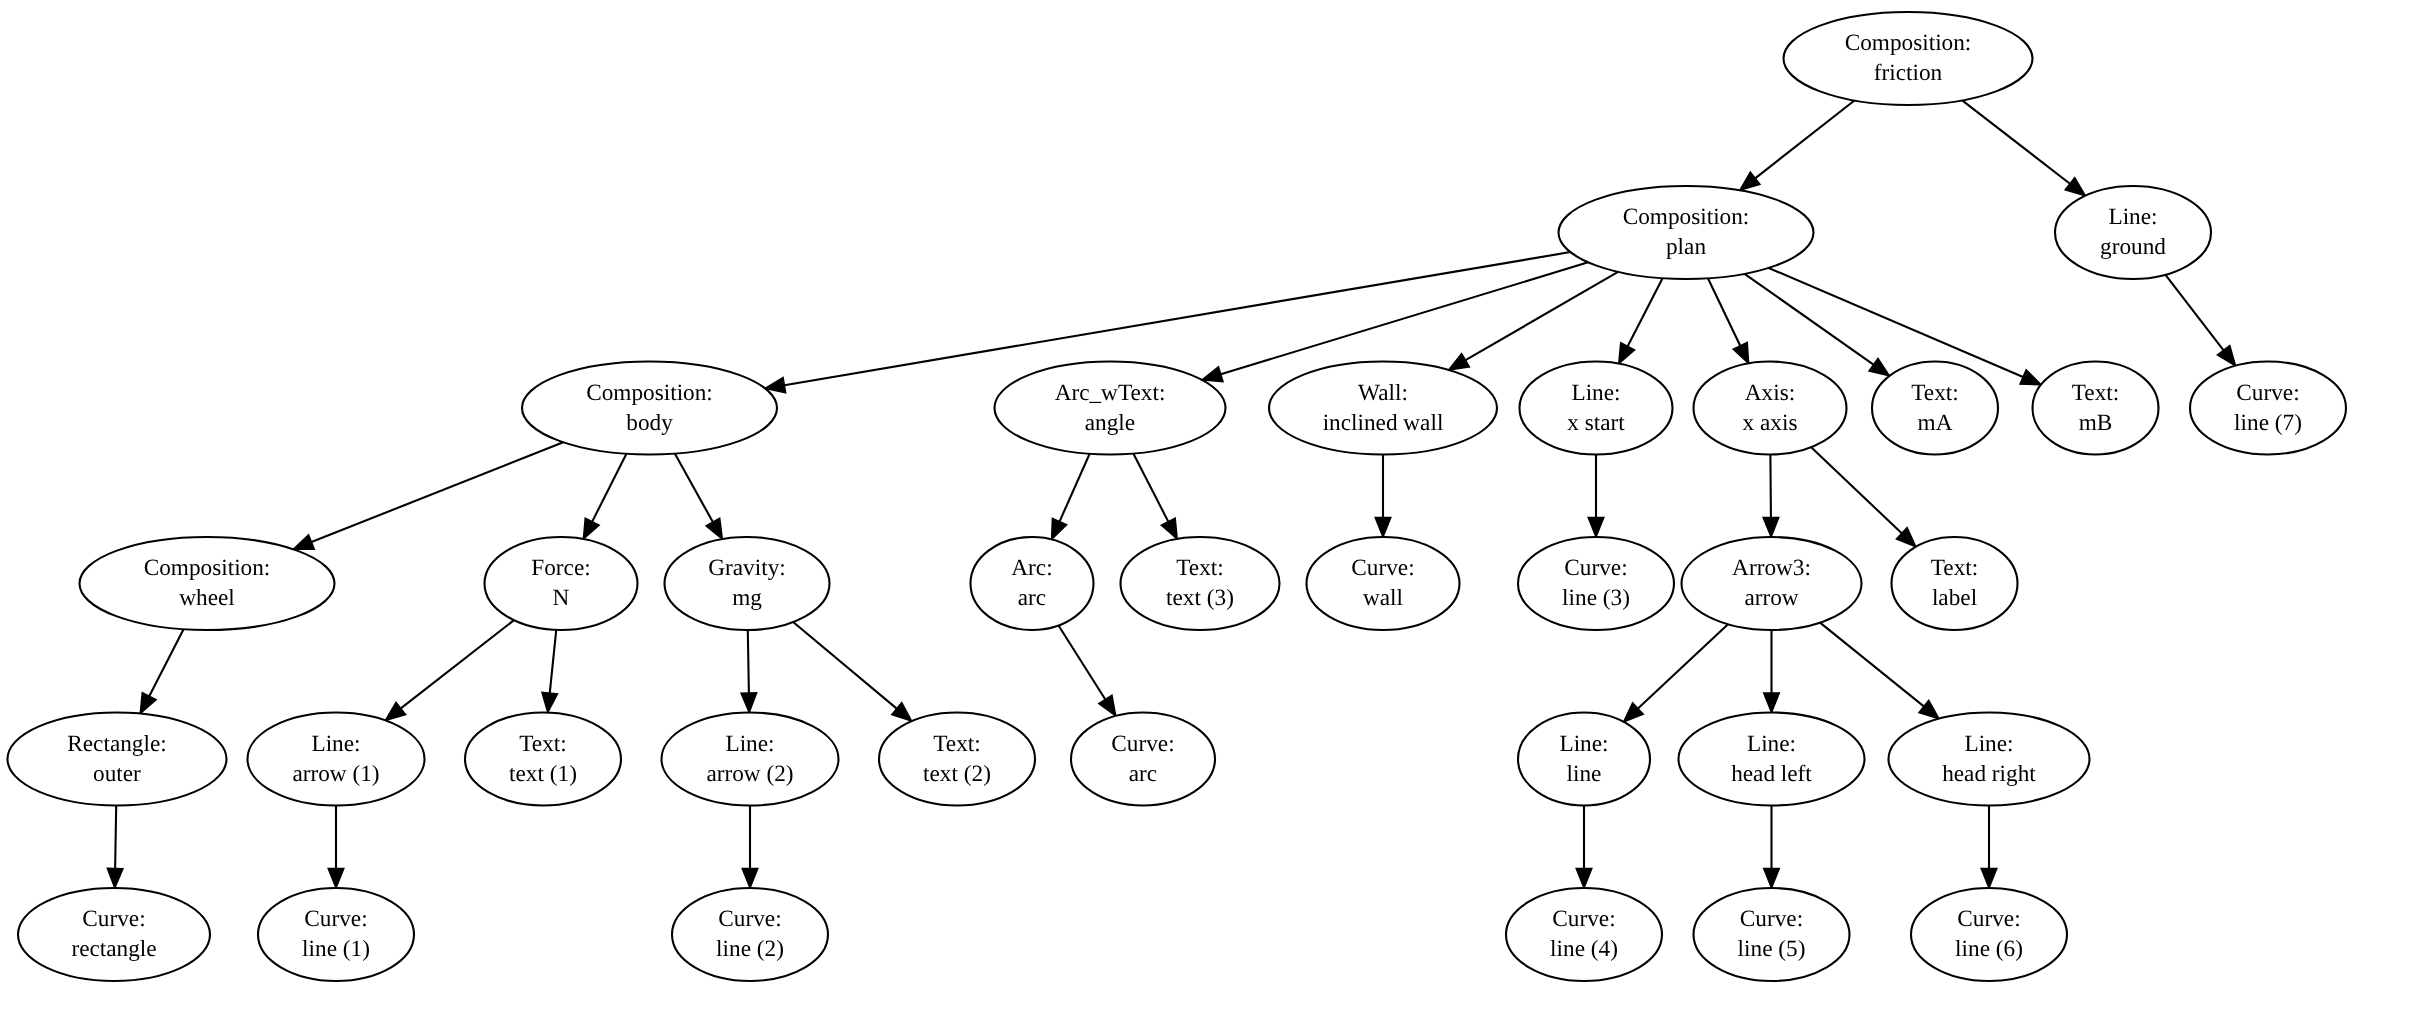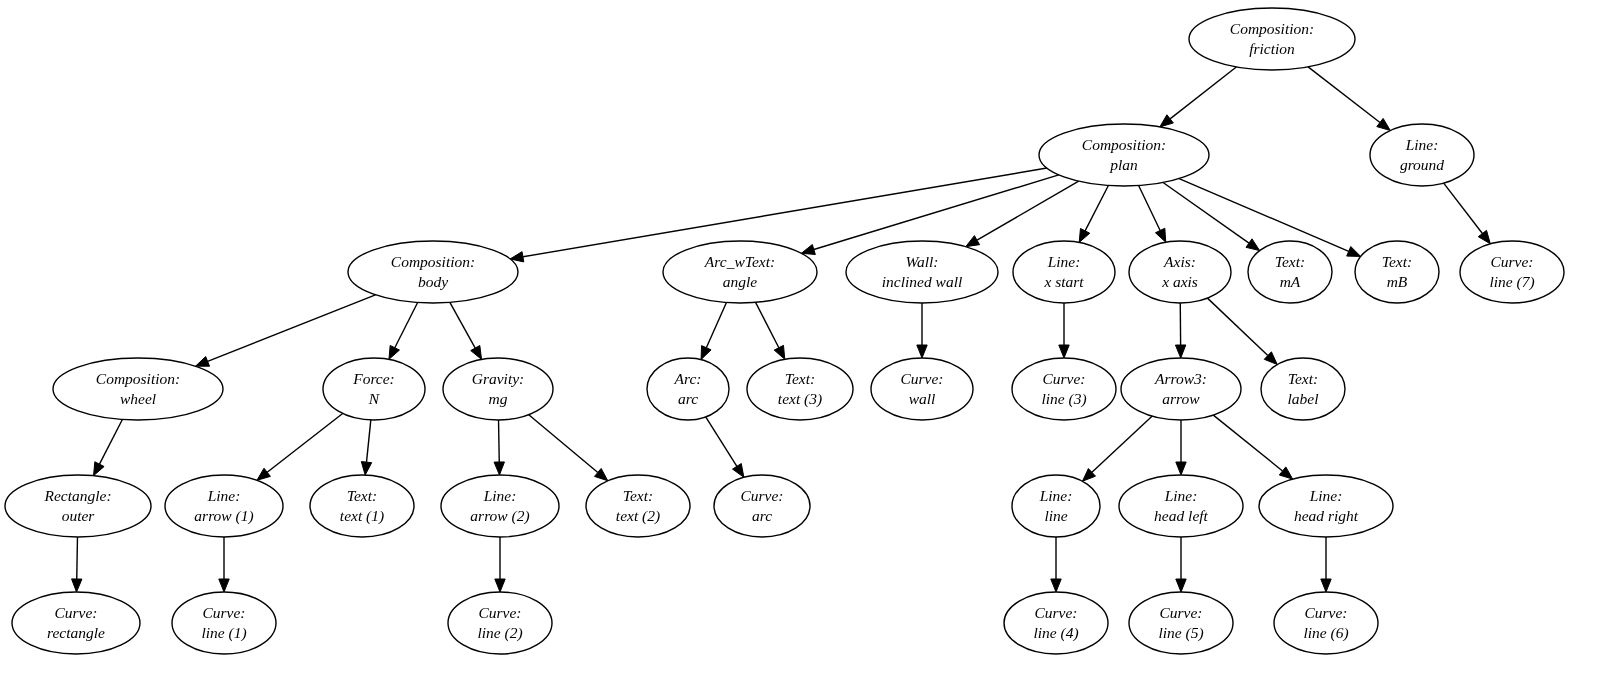--- a/index.html
+++ b/index.html
@@ -7,21 +7,20 @@
     padding: 0;
     background: #ffffff;
   }
   #graph-root {
     position: relative;
     width: 1614px;
     height: 681px;
     background: #ffffff;
     overflow: hidden;
     font-family: "Liberation Serif", "DejaVu Serif", serif;
-    font-style: italic;
   }
   svg#graph-canvas {
     display: block;
     width: 1614px;
     height: 681px;
   }
   .node-ellipse {
     fill: #ffffff;
     stroke: #000000;
     stroke-width: 1.4;

